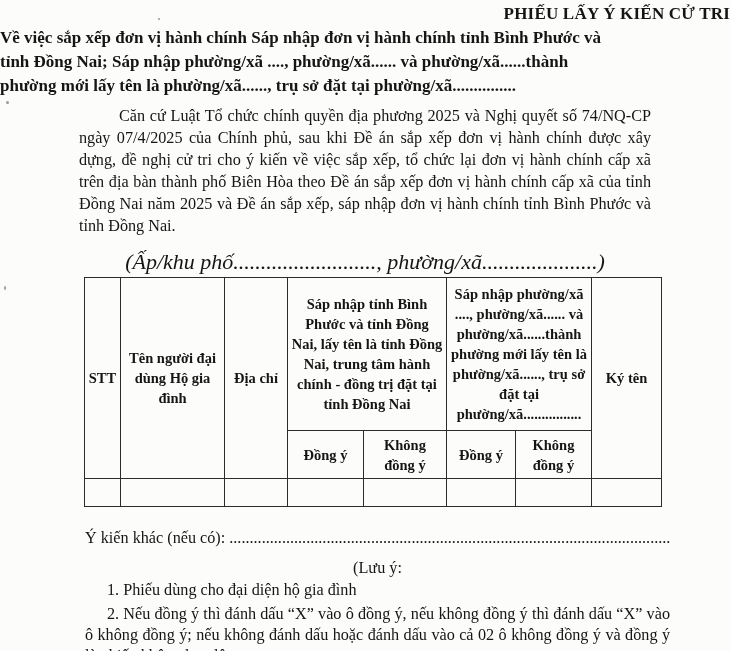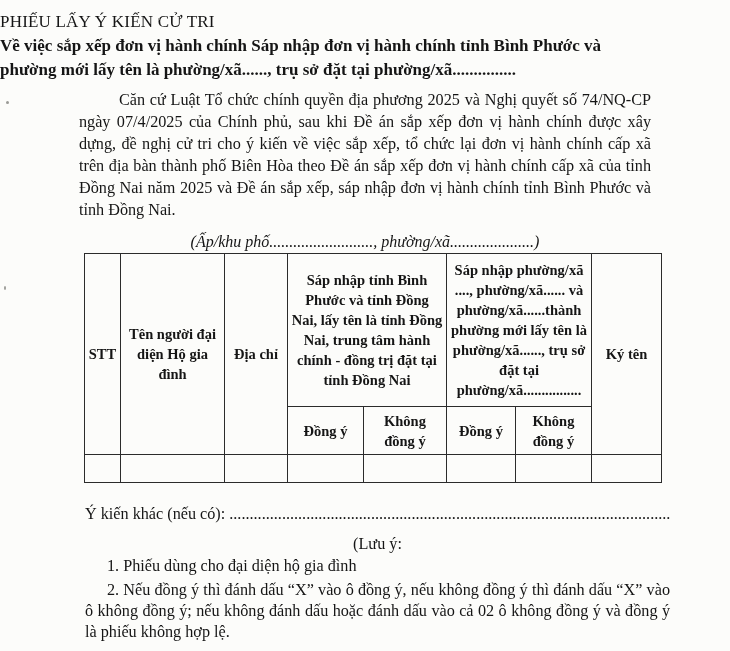--- a/index.html
+++ b/index.html
@@ -7,23 +7,23 @@
   .page{
     position:relative;
     width:730px;height:651px;
     background:#fcfcfa;
     font-family:"Liberation Serif","DejaVu Serif",serif;
     color:#151515;
     overflow:hidden;
     box-sizing:border-box;
   }
   .title{
-    padding-top:12px;
-    text-align:left;
-    font-weight:normal;
+    padding-top:4px;
+    text-align:right;
+    font-weight:bold;
     font-size:17px;
     letter-spacing:.2px;
   }
   .subtitle{
     margin-top:2px;
     font-weight:bold;
     font-size:17px;
     line-height:24px;
   }
   .intro{
@@ -31,21 +31,21 @@
     margin:7px auto 12px auto;
     font-size:16.2px;
     line-height:22px;
     text-align:justify;
     text-indent:40px;
   }
   .location{
     margin-top:3px;
     text-align:center;
     font-style:italic;
-    font-size:16px;
+    font-size:22px;
   }
   table.opinion{
     margin:2px 0 0 84px;
     border-collapse:collapse;
     table-layout:fixed;
   }
   table.opinion th, table.opinion td{
     border:1.6px solid #2b2b2b;
     padding:2px 3px;
     text-align:center;
@@ -84,20 +84,21 @@
 <div class="page">
 
   <span class="speck s1"></span>
   <span class="speck s2"></span>
   <span class="speck s3"></span>
 
   <div class="title">PHIẾU LẤY Ý KIẾN CỬ TRI</div>
 
   <div class="subtitle">
     <div>Về việc sắp xếp đơn vị hành chính Sáp nhập đơn vị hành chính tỉnh Bình Phước và</div>
+    <div>tỉnh Đồng Nai; Sáp nhập phường/xã ...., phường/xã...... và phường/xã......thành</div>
     <div>phường mới lấy tên là phường/xã......, trụ sở đặt tại phường/xã...............</div>
   </div>
 
   <div class="intro">Căn cứ Luật Tổ chức chính quyền địa phương 2025 và Nghị quyết số 74/NQ-CP ngày 07/4/2025 của Chính phủ, sau khi Đề án sắp xếp đơn vị hành chính được xây dựng, đề nghị cử tri cho ý kiến về việc sắp xếp, tổ chức lại đơn vị hành chính cấp xã trên địa bàn thành phố Biên Hòa theo Đề án sắp xếp đơn vị hành chính cấp xã của tỉnh Đồng Nai năm 2025 và Đề án sắp xếp, sáp nhập đơn vị hành chính tỉnh Bình Phước và tỉnh Đồng Nai.</div>
 
   <div class="location">(Ấp/khu phố.........................., phường/xã.....................)</div>
 
   <table class="opinion">
     <colgroup>
       <col style="width:36px">
@@ -105,21 +106,21 @@
       <col style="width:63px">
       <col style="width:76px">
       <col style="width:83px">
       <col style="width:69px">
       <col style="width:76px">
       <col style="width:70px">
     </colgroup>
     <tbody>
         <tr class="hdr-top">
       <th rowspan="2">STT</th>
-      <th rowspan="2">Tên người đại diện Hộ gia đình</th>
+      <th rowspan="2">Tên người đại dùng Hộ gia đình</th>
       <th rowspan="2">Địa chỉ</th>
       <th colspan="2">Sáp nhập tỉnh Bình Phước và tỉnh Đồng Nai, lấy tên là tỉnh Đồng Nai, trung tâm hành chính - đồng trị đặt tại tỉnh Đồng Nai</th>
       <th colspan="2">Sáp nhập phường/xã ...., phường/xã...... và phường/xã......thành phường mới lấy tên là phường/xã......, trụ sở đặt tại phường/xã................</th>
       <th rowspan="2">Ký tên</th>
     </tr>
     <tr class="hdr-sub">
       <th>Đồng ý</th>
       <th>Không đồng ý</th>
       <th>Đồng ý</th>
       <th>Không đồng ý</th>

